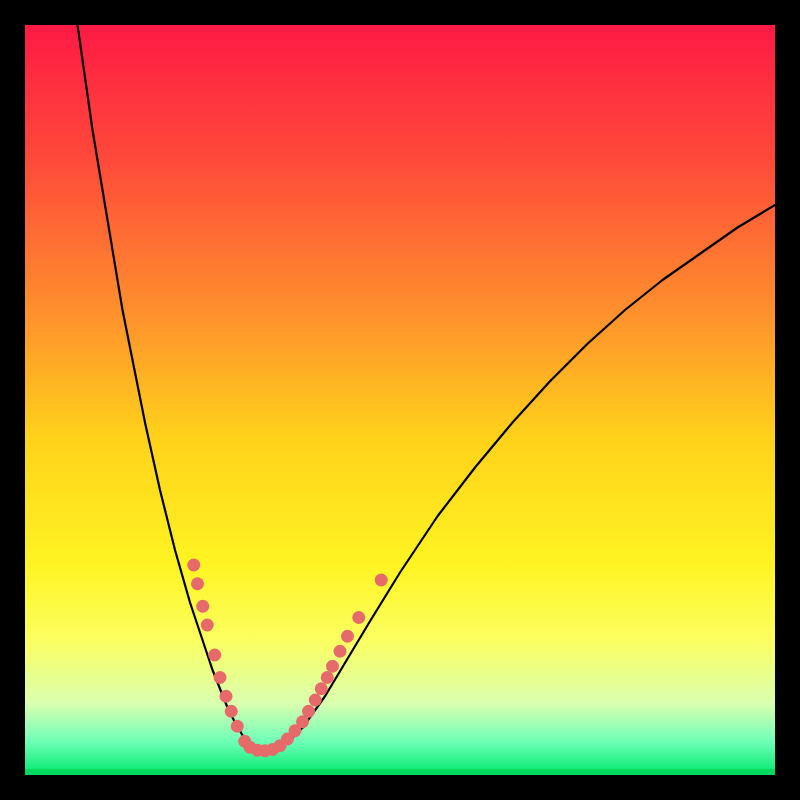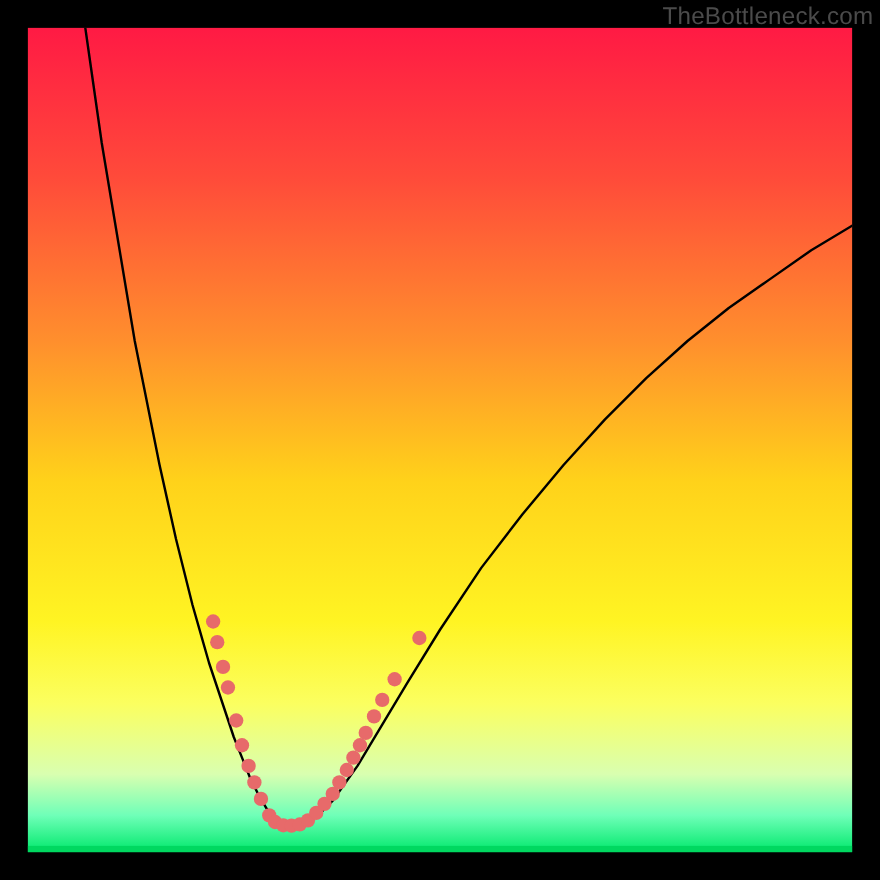--- a/index.html
+++ b/index.html
@@ -84,14 +84,13 @@
           <circle cx="296.25" cy="663.75" r="6.5" fill="#e76a6a"></circle>
           <circle cx="302.25" cy="652.50" r="6.5" fill="#e76a6a"></circle>
           <circle cx="307.50" cy="641.25" r="6.5" fill="#e76a6a"></circle>
           <circle cx="315.00" cy="626.25" r="6.5" fill="#e76a6a"></circle>
           <circle cx="322.50" cy="611.25" r="6.5" fill="#e76a6a"></circle>
           <circle cx="333.75" cy="592.50" r="6.5" fill="#e76a6a"></circle>
           <circle cx="356.25" cy="555.00" r="6.5" fill="#e76a6a"></circle>
         </g>
       </svg>
   </div>
-  <div class="watermark">TheBottleneck.com</div>
 </div>
 
 </body></html>

